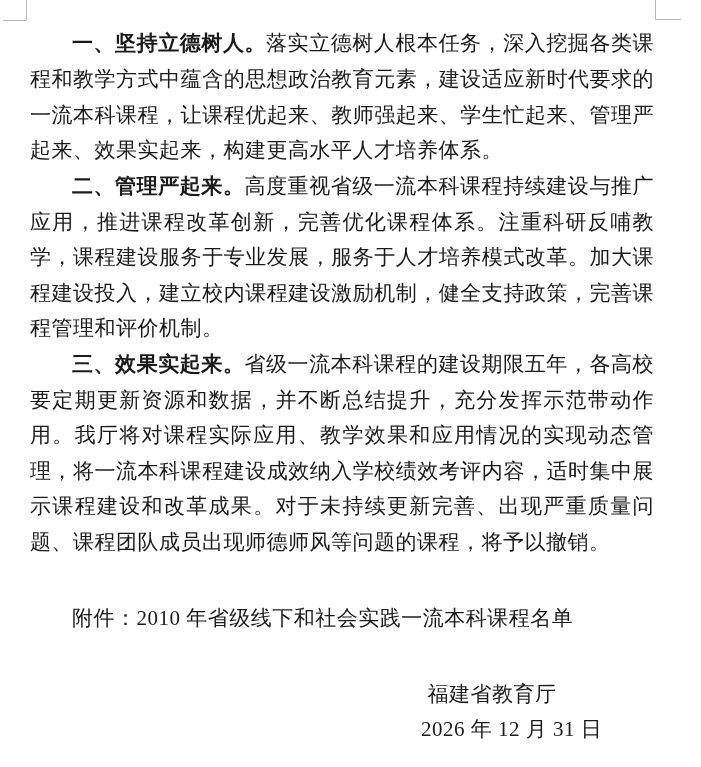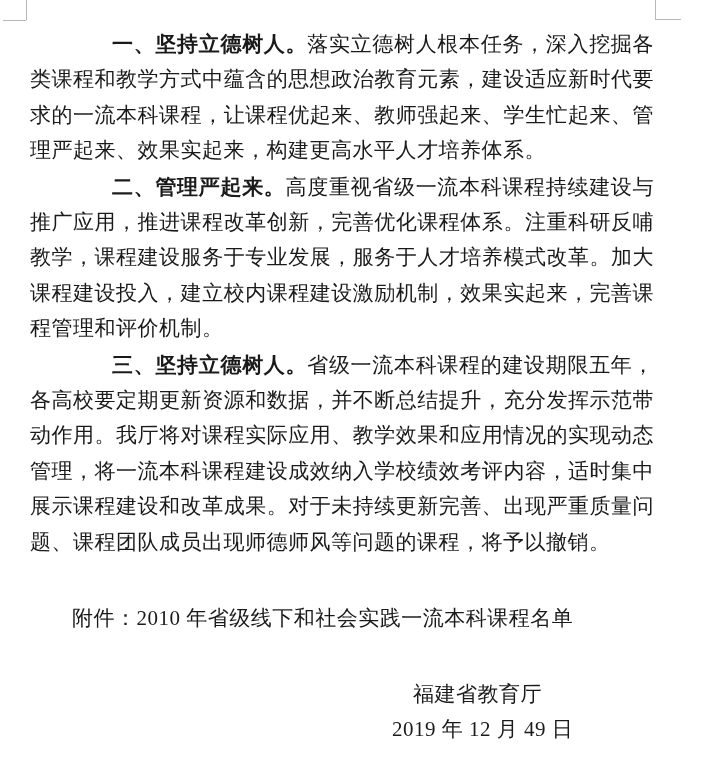--- a/index.html
+++ b/index.html
@@ -41,62 +41,62 @@
     line-height: 35.4px;
     text-align: justify;
     letter-spacing: 0.5px;
   }
   .content p {
     margin: 0;
     text-indent: 2em;
   }
   .para-head {
     font-weight: bold;
-    font-family: Liberation Sans, sans-serif;
-    margin-left: 40px;
+    font-family: Liberation Mono, monospace;
   }
   .attachment {
     margin-top: 41px !important;
   }
   .signature-block {
     margin-top: 40px;
     margin-left: 362px;
     width: 171px;
     text-align: center;
   }
   .signature-block div {
     text-indent: 0;
     white-space: nowrap;
+    margin-left: 29px;
   }
 </style>
 </head>
 <body>
 
 <div class="page">
 
   <div class="crop tl-v"></div>
   <div class="crop tl-h"></div>
   <div class="crop tr-v"></div>
   <div class="crop tr-h"></div>
 
   <div class="content">
 
     <p>
       <span class="para-head">一、坚持立德树人。</span><span>落实立德树人根本任务，深入挖掘各类课程和教学方式中蕴含的思想政治教育元素，建设适应新时代要求的一流本科课程，让课程优起来、教师强起来、学生忙起来、管理严起来、效果实起来，构建更高水平人才培养体系。</span>
     </p>
 
     <p>
-      <span class="para-head">二、管理严起来。</span><span>高度重视省级一流本科课程持续建设与推广应用，推进课程改革创新，完善优化课程体系。注重科研反哺教学，课程建设服务于专业发展，服务于人才培养模式改革。加大课程建设投入，建立校内课程建设激励机制，效果实起来，完善课程管理和评价机制。</span>
+      <span class="para-head">二、管理严起来。</span><span>高度重视省级一流本科课程持续建设与推广应用，推进课程改革创新，完善优化课程体系。注重科研反哺教学，课程建设服务于专业发展，服务于人才培养模式改革。加大课程建设投入，建立校内课程建设激励机制，健全支持政策，完善课程管理和评价机制。</span>
     </p>
 
     <p>
-      <span class="para-head">三、坚持立德树人。</span><span>省级一流本科课程的建设期限五年，各高校要定期更新资源和数据，并不断总结提升，充分发挥示范带动作用。我厅将对课程实际应用、教学效果和应用情况的实现动态管理，将一流本科课程建设成效纳入学校绩效考评内容，适时集中展示课程建设和改革成果。对于未持续更新完善、出现严重质量问题、课程团队成员出现师德师风等问题的课程，将予以撤销。</span>
+      <span class="para-head">三、效果实起来。</span><span>省级一流本科课程的建设期限五年，各高校要定期更新资源和数据，并不断总结提升，充分发挥示范带动作用。我厅将对课程实际应用、教学效果和应用情况的实现动态管理，将一流本科课程建设成效纳入学校绩效考评内容，适时集中展示课程建设和改革成果。对于未持续更新完善、出现严重质量问题、课程团队成员出现师德师风等问题的课程，将予以撤销。</span>
     </p>
 
     <p class="attachment">附件：2010 年省级线下和社会实践一流本科课程名单</p>
 
     <div class="signature-block">
       <div>福建省教育厅</div>
-      <div>2019 年 12 月 49 日</div>
+      <div>2026 年 12 月 31 日</div>
     </div>
 
   </div>
 </div>
 
 </body></html>

